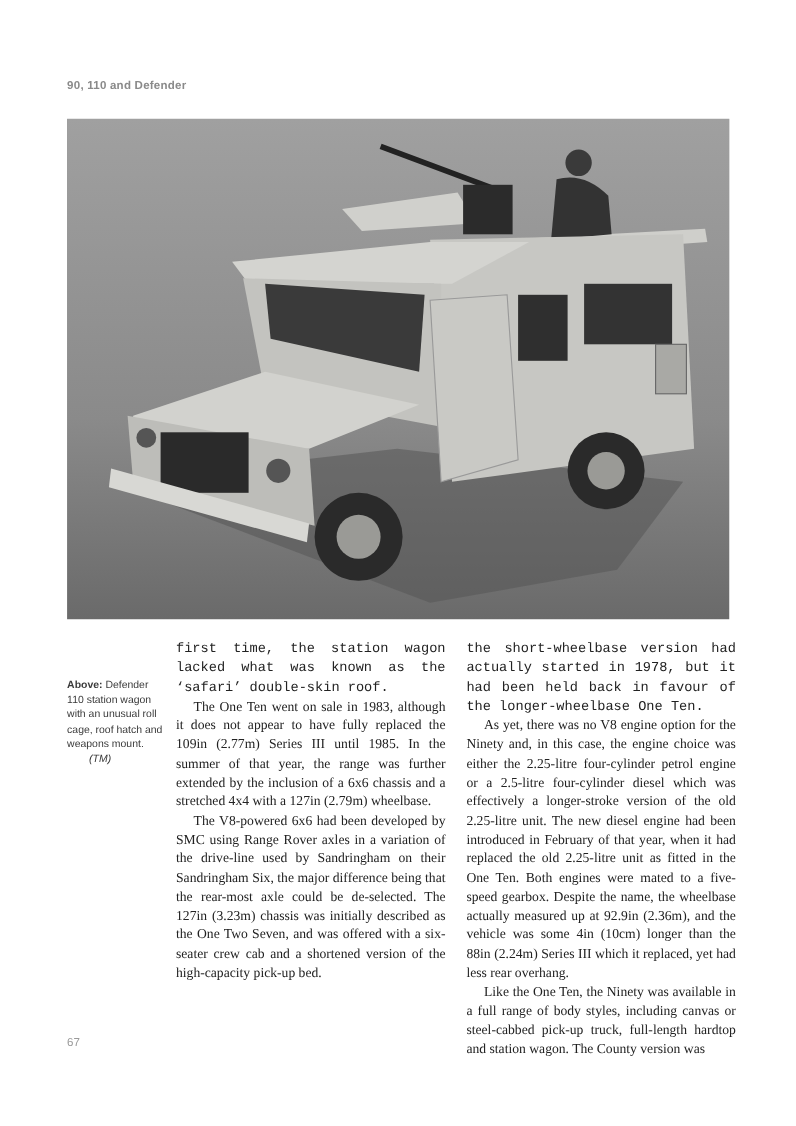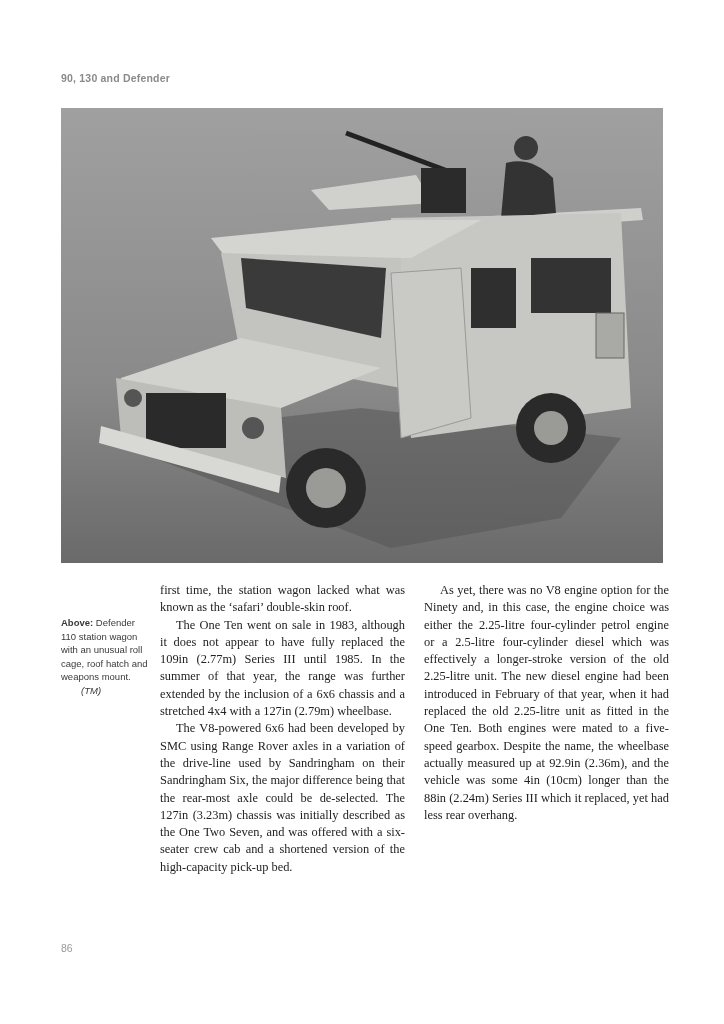--- a/index.html
+++ b/index.html
@@ -21,32 +21,32 @@
     position: absolute; left: 61px; top: 616px; width: 88px;
     font-family: "Liberation Sans", sans-serif; font-size: 9.5px; line-height: 13.5px; color: #3a3a3a;
   }
   .caption b { font-weight: bold; }
   .caption i { font-style: italic; display: block; margin-left: 20px; }
   .col {
     position: absolute; top: 582px; width: 245px;
     font-size: 12.4px; line-height: 17.3px; text-align: justify; color: #222;
   }
   .col p { margin: 0; text-indent: 16px; }
-  .col p.first { text-indent: 0; }
+  .col p.first { text-indent: 0; font-family: Liberation Mono, monospace; }
   .col1 { left: 160px; }
   .col2 { left: 424px; }
   .folio {
     position: absolute; left: 61px; top: 942px;
     font-family: "Liberation Sans", sans-serif; font-size: 10.5px; color: #9a9a9a;
   }
 </style>
 </head>
 <body>
 
-<div class="running-head">90, 130 and Defender</div>
+<div class="running-head">90, 110 and Defender</div>
 
 <div class="photo">
   <svg width="602" height="455" viewBox="0 0 602 455" xmlns="http://www.w3.org/2000/svg">
     <defs>
       <linearGradient id="grass" x1="0" y1="0" x2="0" y2="1">
         <stop offset="0" stop-color="#a0a0a0"></stop>
         <stop offset="0.6" stop-color="#8a8a8a"></stop>
         <stop offset="1" stop-color="#6a6a6a"></stop>
       </linearGradient>
     </defs>
@@ -99,16 +99,18 @@
   <i>(TM)</i>
 </div>
 
 <div class="col col1">
   <p class="first">first time, the station wagon lacked what was known as the ‘safari’ double-skin roof.</p>
   <p>The One Ten went on sale in 1983, although it does not appear to have fully replaced the 109in (2.77m) Series III until 1985. In the summer of that year, the range was further extended by the inclusion of a 6x6 chassis and a stretched 4x4 with a 127in (2.79m) wheelbase.</p>
   <p>The V8-powered 6x6 had been developed by SMC using Range Rover axles in a variation of the drive-line used by Sandringham on their Sandringham Six, the major difference being that the rear-most axle could be de-selected. The 127in (3.23m) chassis was initially described as the One Two Seven, and was offered with a six-seater crew cab and a shortened version of the high-capacity pick-up bed.</p>
 </div>
 
 <div class="col col2">
+  <p class="first">the short-wheelbase version had actually started in 1978, but it had been held back in favour of the longer-wheelbase One Ten.</p>
   <p>As yet, there was no V8 engine option for the Ninety and, in this case, the engine choice was either the 2.25-litre four-cylinder petrol engine or a 2.5-litre four-cylinder diesel which was effectively a longer-stroke version of the old 2.25-litre unit. The new diesel engine had been introduced in February of that year, when it had replaced the old 2.25-litre unit as fitted in the One Ten. Both engines were mated to a five-speed gearbox. Despite the name, the wheelbase actually measured up at 92.9in (2.36m), and the vehicle was some 4in (10cm) longer than the 88in (2.24m) Series III which it replaced, yet had less rear overhang.</p>
+  <p>Like the One Ten, the Ninety was available in a full range of body styles, including canvas or steel-cabbed pick-up truck, full-length hardtop and station wagon.  The County version was</p>
 </div>
 
-<div class="folio">86</div>
+<div class="folio">67</div>
 
 </body></html>

